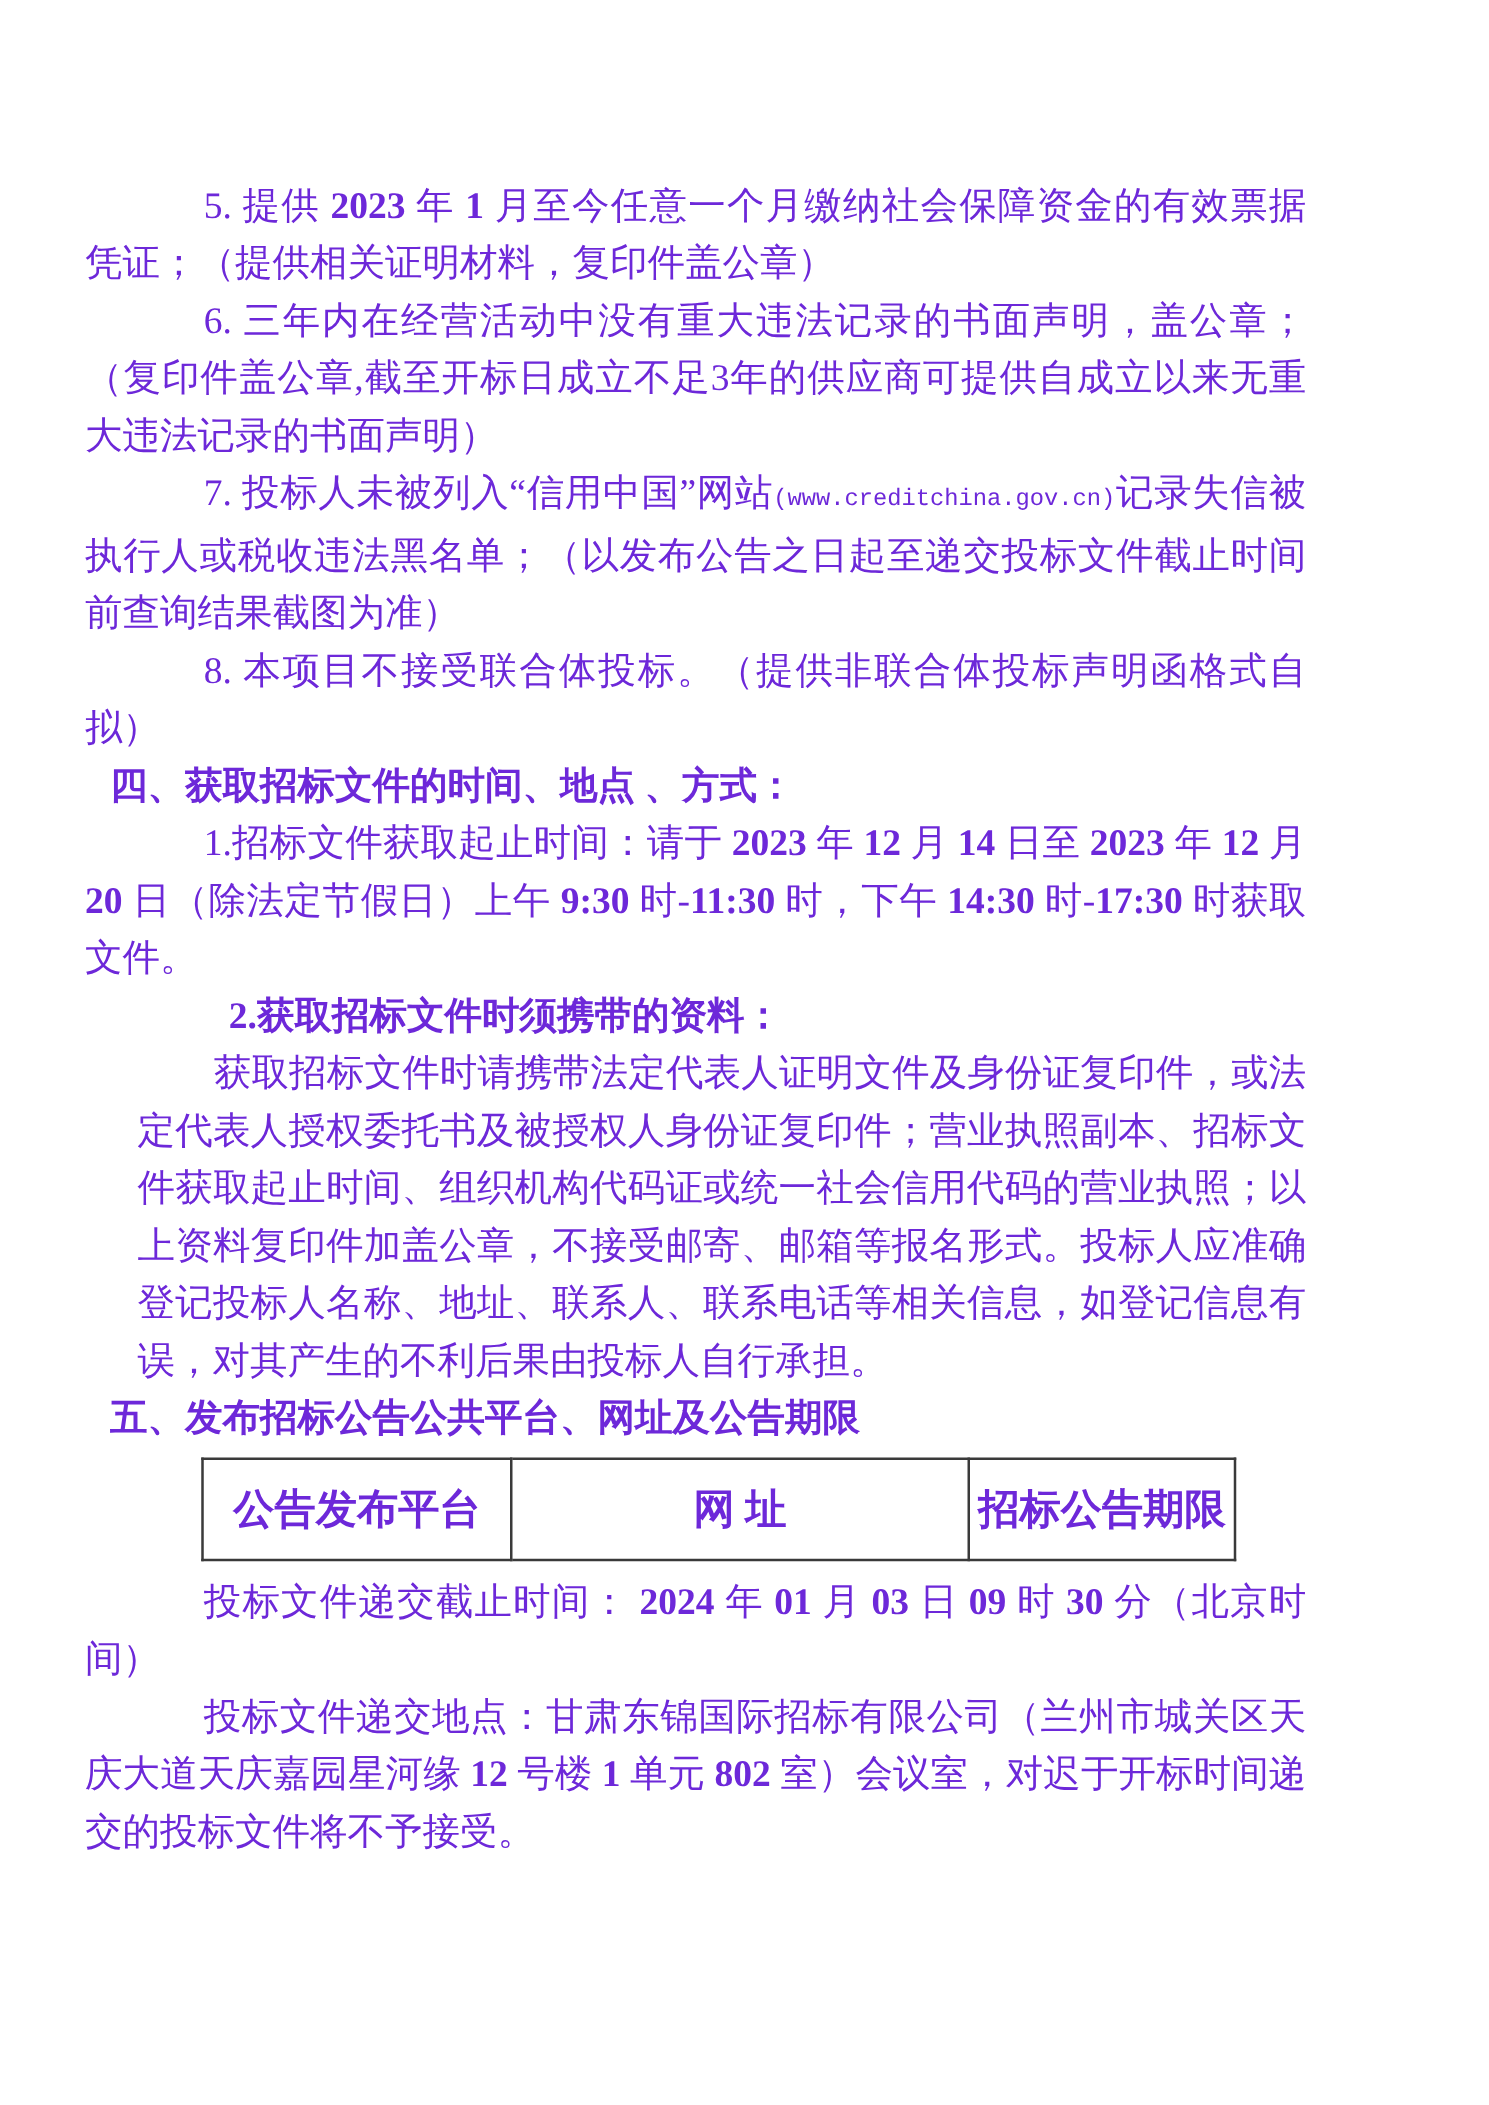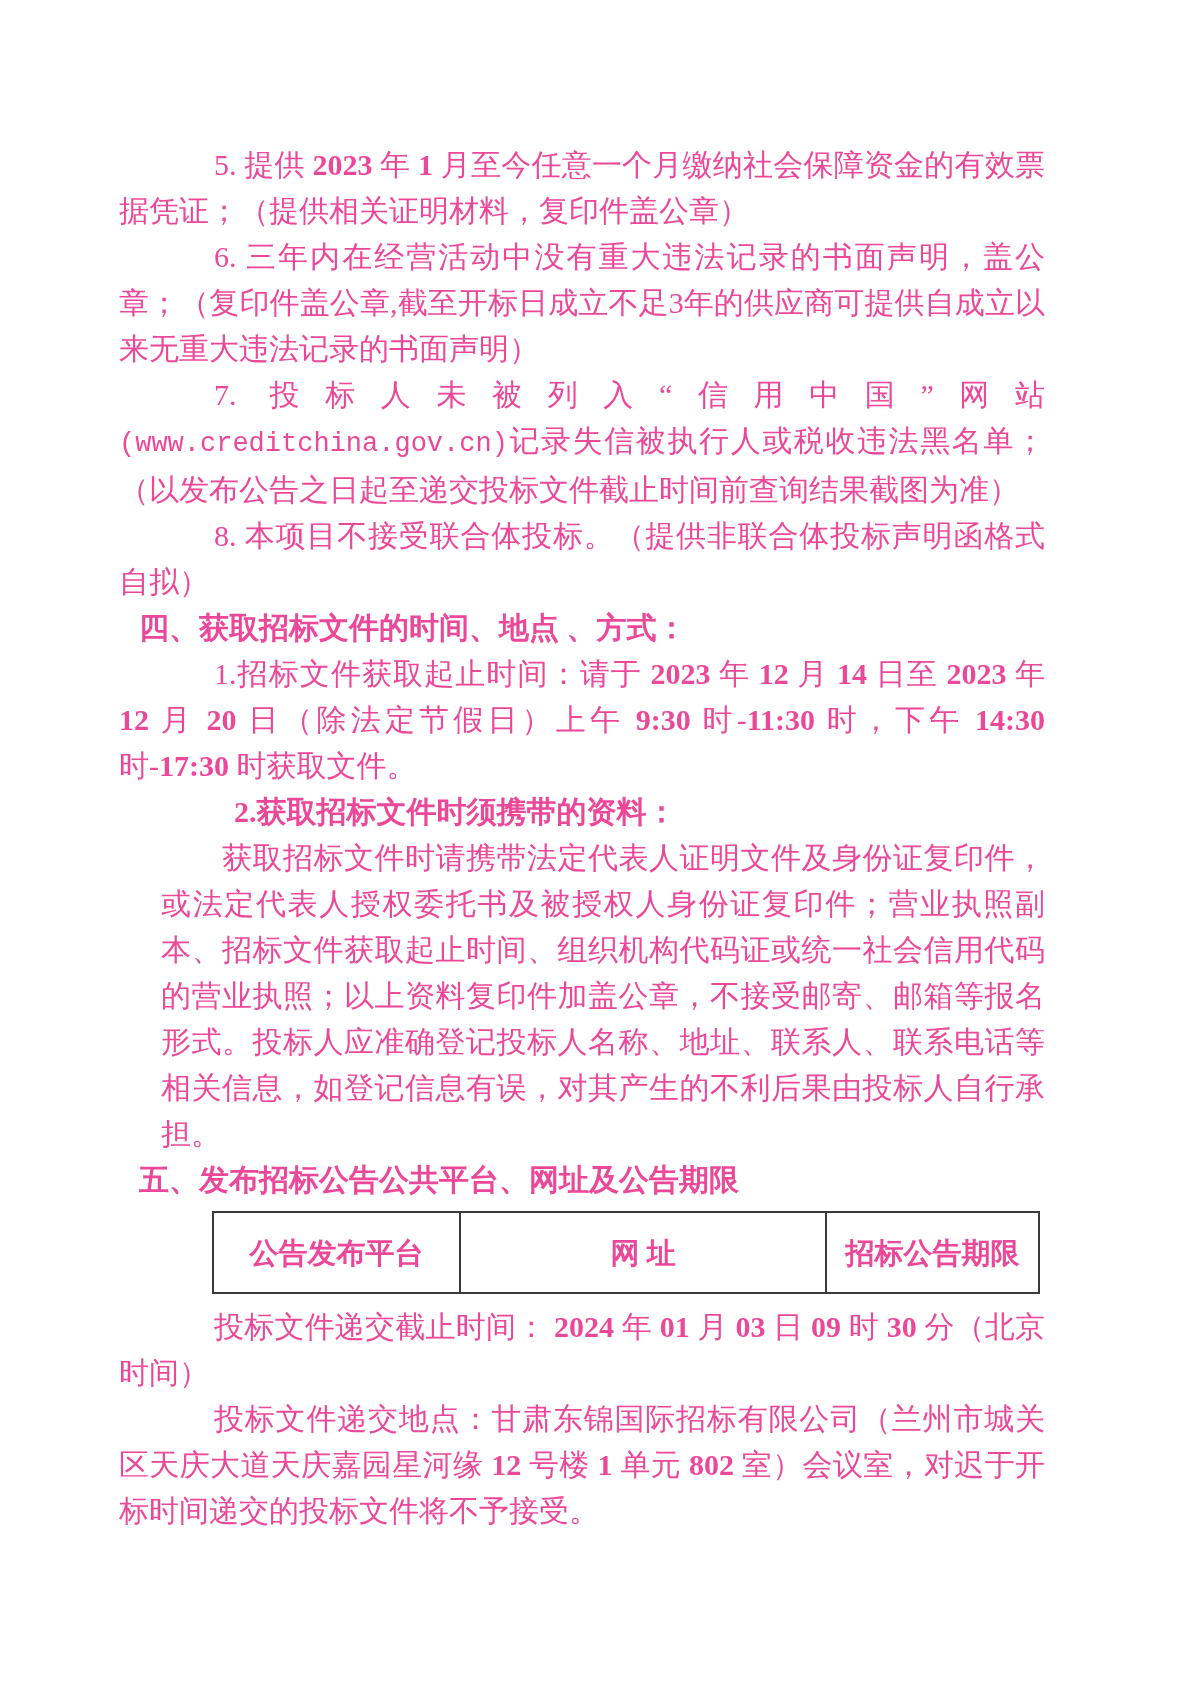--- a/index.html
+++ b/index.html
@@ -9,48 +9,48 @@
   }
   .page {
     position: relative;
     width: 1191px;
     height: 1684px;
     background: #ffffff;
     overflow: hidden;
     font-family: "Liberation Serif", "DejaVu Serif", serif;
     font-size: 30px;
     line-height: 46px;
-    color: #ec4899;
+    color: #6d28d9;
     box-sizing: border-box;
-    padding: 142px 146px 0 119px;
+    padding: 142px 146px 0 68px;
   }
   .para {
     margin: 0;
     text-align: justify;
   }
   .para.indent { text-indent: 95px; }
   .para.block-indent { margin-left: 42px; text-indent: 61px; }
   .para.heading { font-weight: bold; margin-left: 20px; }
   span.b { font-weight: bold; }
   span.mono {
     font-family: "Liberation Mono", "DejaVu Sans Mono", monospace;
-    font-size: 27px;
+    font-size: 19px;
   }
   table.announce {
     border-collapse: collapse;
     margin: 8px 0 10px 93px;
     table-layout: fixed;
     width: 826px;
   }
   table.announce td, table.announce th {
     border: 2px solid #3a3a3a;
     text-align: center;
     vertical-align: middle;
     padding: 0 4px;
-    font-size: 29px;
+    font-size: 33px;
   }
   table.announce tr.hdr td { height: 79px; font-weight: bold; }
   table.announce tr.data td { height: 65px; }
   table.announce td.url {
     font-family: "Liberation Mono", "DejaVu Sans Mono", monospace;
     font-size: 25px;
   }
 </style>
 </head>
 <body>

